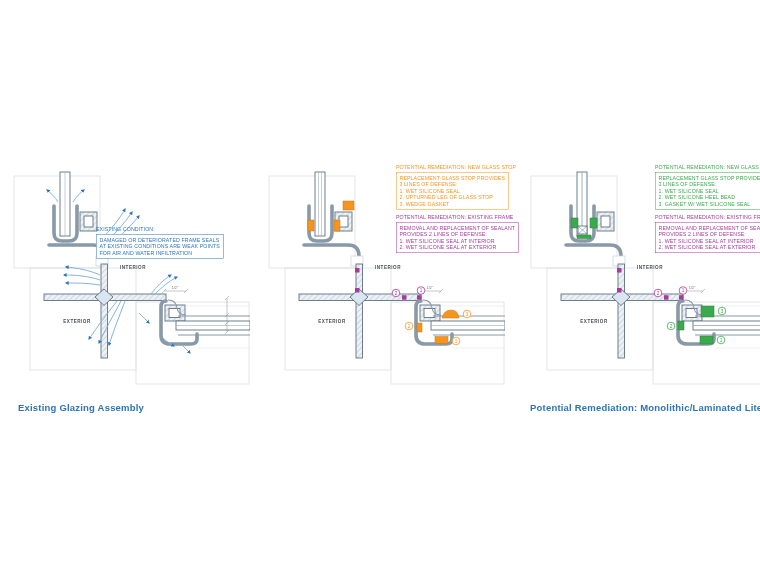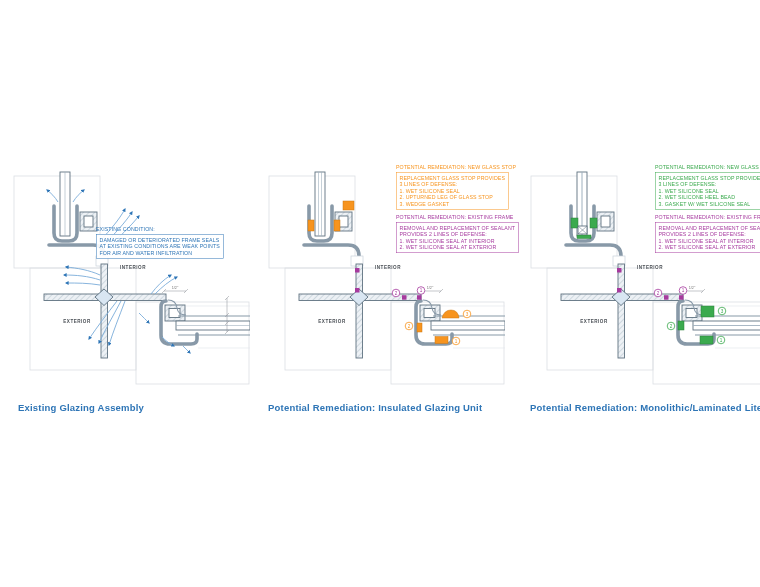--- a/index.html
+++ b/index.html
@@ -242,21 +242,20 @@
     </div>
     <div class="ann c-purple" style="left:141px; top:66px;">
       <div>POTENTIAL REMEDIATION: EXISTING FRAME</div>
       <div class="ann-box c-purple">
         <div>REMOVAL AND REPLACEMENT OF SEALANT</div>
         <div>PROVIDES 2 LINES OF DEFENSE:</div>
         <div>1. WET SILICONE SEAL AT INTERIOR</div>
         <div>2. WET SILICONE SEAL AT EXTERIOR</div>
       </div>
     </div>
-    <div class="panel-title" style="left:13px;">Potential Remediation: Insulated Glazing Unit</div>
   </div>
 
   <div class="panel" style="left:517px;">
     <svg width="250" height="250" viewBox="0 0 250 250">
       <defs>
         <pattern id="hR" width="4" height="4" patternUnits="userSpaceOnUse" patternTransform="rotate(45)">
           <rect width="4" height="4" fill="#EDF1F5"></rect>
             <line x1="0" y1="0" x2="0" y2="4" stroke="#92A5B4" stroke-width="0.7"></line>
         </pattern>
       </defs>

